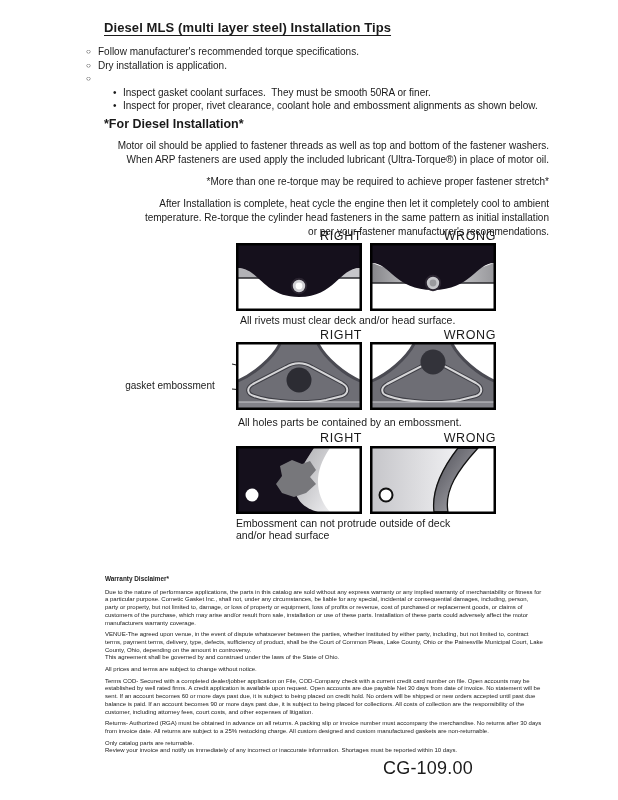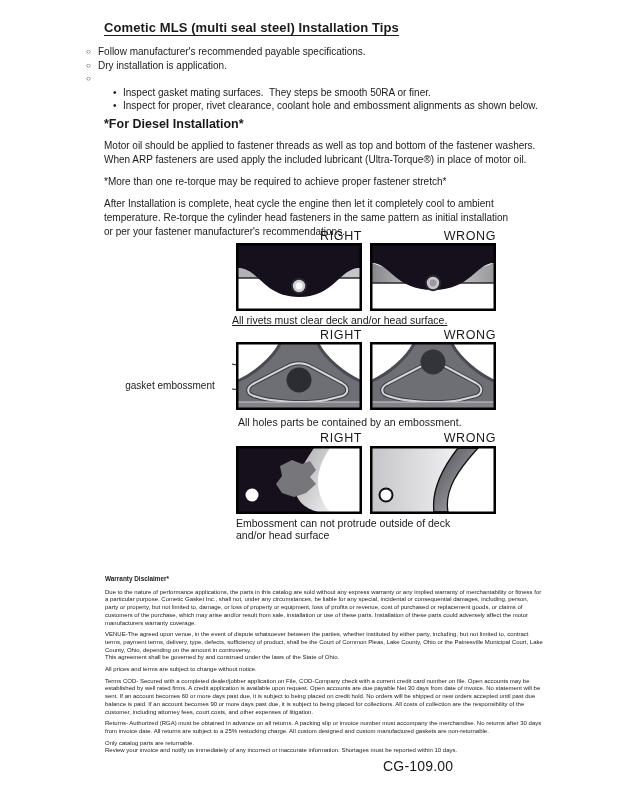--- a/index.html
+++ b/index.html
@@ -16,55 +16,55 @@
     text-decoration:underline;text-underline-offset:3px;letter-spacing:.1px;
   }
   .bullets{left:86px;top:45px;width:470px;font-size:10px;line-height:13.6px;}
   .brow{display:flex;}
   .bmark{width:12px;flex:0 0 12px;font-size:8px;line-height:13.6px;}
   .sub{padding-left:27px;}
   .sub .bmark{width:10px;flex:0 0 10px;font-size:10px;}
 
   .diesel{left:104px;top:117px;width:445px;font-size:10px;line-height:14px;}
   .diesel h2{font-size:12.5px;margin:0 0 8px 0;}
-  .diesel p{margin:0 0 8px 0;}
+  .diesel p{margin:0 0 8px 0;text-align:right;}
 
   .figlabel{font-size:12.5px;letter-spacing:.6px;width:126px;text-align:right;}
   .caption{font-size:10.5px;line-height:12px;}
   .ptlabel{font-size:10px;line-height:12px;text-align:right;width:120px;}
 
   .legal{left:105px;top:575px;width:438px;font-size:6px;line-height:7.7px;}
   .legal h3{font-size:6.4px;margin:0 0 6px 0;}
   .legal p{margin:0 0 4px 0;}
 
-  .pagenum{left:383px;top:758px;font-size:14px;letter-spacing:.2px;}
+  .pagenum{left:383px;top:758px;font-size:18px;letter-spacing:.2px;}
   svg{display:block;}
 </style>
 </head>
 <body>
 
 <div class="page">
 
-  <div class="abs title">Cometic MLS (multi seal steel) Installation Tips</div>
+  <div class="abs title">Diesel MLS (multi layer steel) Installation Tips</div>
 
   <div class="abs bullets">
     <div class="brow">
       <span class="bmark">○</span>
-      <span class="prewrap">Follow manufacturer's recommended payable specifications.</span>
+      <span class="prewrap">Follow manufacturer's recommended torque specifications.</span>
     </div>
     <div class="brow">
       <span class="bmark">○</span>
       <span class="prewrap">Dry installation is application.</span>
     </div>
     <div class="brow">
       <span class="bmark">○</span>
     </div>
     <div class="brow sub">
       <span class="bmark">•</span>
-      <span class="prewrap">Inspect gasket mating surfaces.  They steps be smooth 50RA or finer.</span>
+      <span class="prewrap">Inspect gasket coolant surfaces.  They must be smooth 50RA or finer.</span>
     </div>
     <div class="brow sub">
       <span class="bmark">•</span>
       <span class="prewrap">Inspect for proper, rivet clearance, coolant hole and embossment alignments as shown below.</span>
     </div>
   </div>
 
   <div class="abs diesel">
     <h2>*For Diesel Installation*</h2>
     <p class="preline">Motor oil should be applied to fastener threads as well as top and bottom of the fastener washers.
@@ -103,21 +103,21 @@
     <rect x="0" y="0" width="126" height="68" fill="#ffffff"></rect>
     <polygon points="2,20 58,40 2,40" fill="url(#f1wl)"></polygon>
     <polygon points="124,20 68,40 124,40" fill="url(#f1wr)"></polygon>
     <path d="M2,40 H50 M76,40 H124" stroke="#2a2a2e" stroke-width="1.4" fill="none"></path>
     <path d="M2,2 H124 V20 C106,20 101,47 63,47 C25,47 20,20 2,20 Z" fill="#15101c"></path>
     <circle cx="63" cy="40" r="7.2" fill="#c7c7cb" stroke="#2a2430" stroke-width="2"></circle>
     <circle cx="63" cy="40" r="3.4" fill="#9a9a9e"></circle>
     <rect x="1.25" y="1.25" width="123.5" height="65.5" fill="none" stroke="#000000" stroke-width="2.5"></rect>
   </svg>
 
-  <div class="abs caption" style="left:232px;top:314px;text-decoration:underline;">All rivets must clear deck and/or head surface.</div>
+  <div class="abs caption" style="left:240px;top:314px;">All rivets must clear deck and/or head surface.</div>
 
   <div class="abs figlabel" style="left:236px;top:328px;">RIGHT</div>
   <div class="abs figlabel" style="left:370px;top:328px;">WRONG</div>
 
   <div class="abs ptlabel" style="left:110px;top:380px;text-align:center;">gasket embossment</div>
 
   <svg class="abs" style="left:110px;top:330px;pointer-events:none;" width="200" height="70" viewBox="0 0 200 70">
     <path d="M122,34 L183,48" stroke="#1a1a1a" stroke-width="1" fill="none"></path>
     <path d="M122,59 L153,62" stroke="#1a1a1a" stroke-width="1" fill="none"></path>
   </svg>

